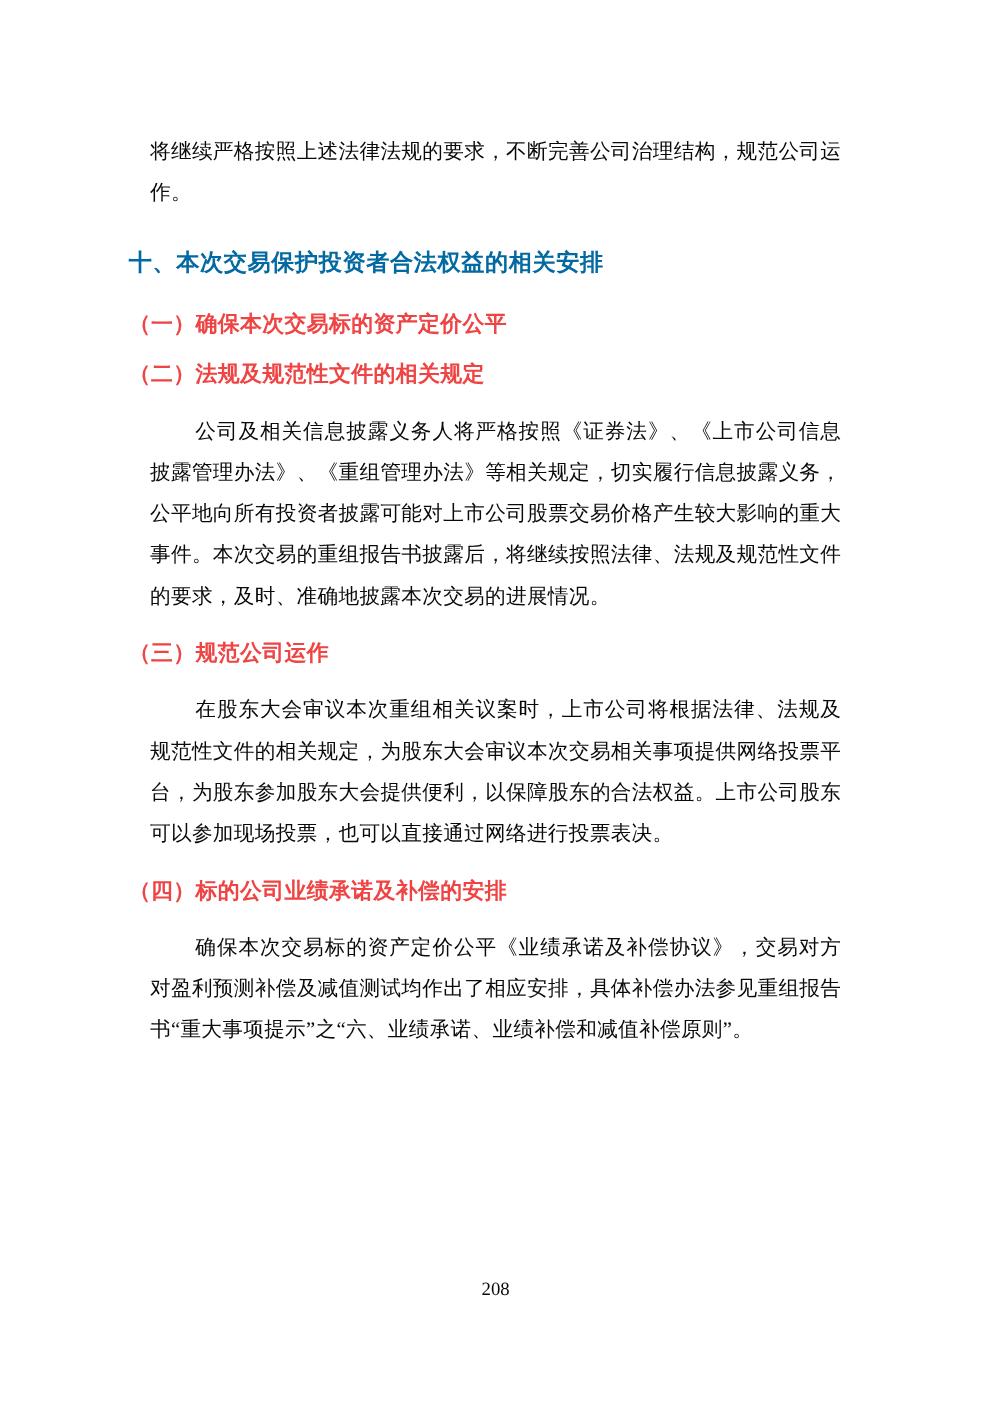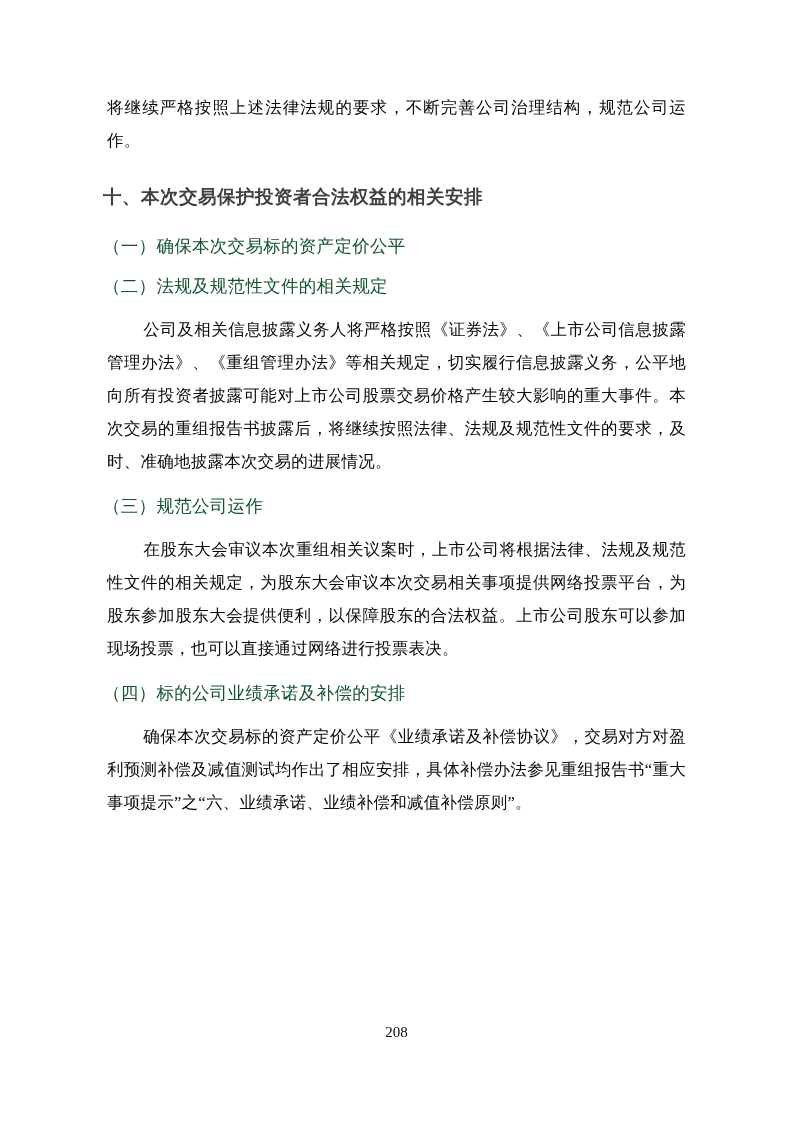--- a/index.html
+++ b/index.html
@@ -13,49 +13,49 @@
     height: 1122px;
     margin: 0 auto;
     background: #ffffff;
     box-sizing: border-box;
     padding: 87px 103px 0 103px;
     overflow: hidden;
     color: #0a0a0a;
     font-family: "Liberation Serif", serif;
   }
   .body-text {
-    margin: 4px;
+    margin: 17px;
     font-size: 16.5px;
     line-height: 33px;
     letter-spacing: 0.25px;
     text-align: justify;
     text-indent: 2.2em;
     word-break: break-all;
     font-family: Liberation Serif, serif;
   }
   .no-indent {
     text-indent: 0;
   }
   .main-heading {
     margin: 27px 0 24px 0;
     font-family: "Liberation Sans", sans-serif;
     font-weight: bold;
     font-size: 18.5px;
     line-height: 26px;
     letter-spacing: 0.5px;
-    color: #404040;
+    color: #0369a1;
   }
   .section-heading {
     margin: 16px 0 15px 0;
     font-family: "Liberation Sans", sans-serif;
-    font-weight: normal;
+    font-weight: bold;
     font-size: 17.5px;
     line-height: 24px;
     letter-spacing: 0.3px;
-    color: #14532d;
+    color: #ef4444;
   }
   .page-number {
     position: absolute;
     top: 1024px;
     left: 0;
     width: 100%;
     text-align: center;
     font-size: 15px;
     line-height: 16px;
     color: #0a0a0a;

